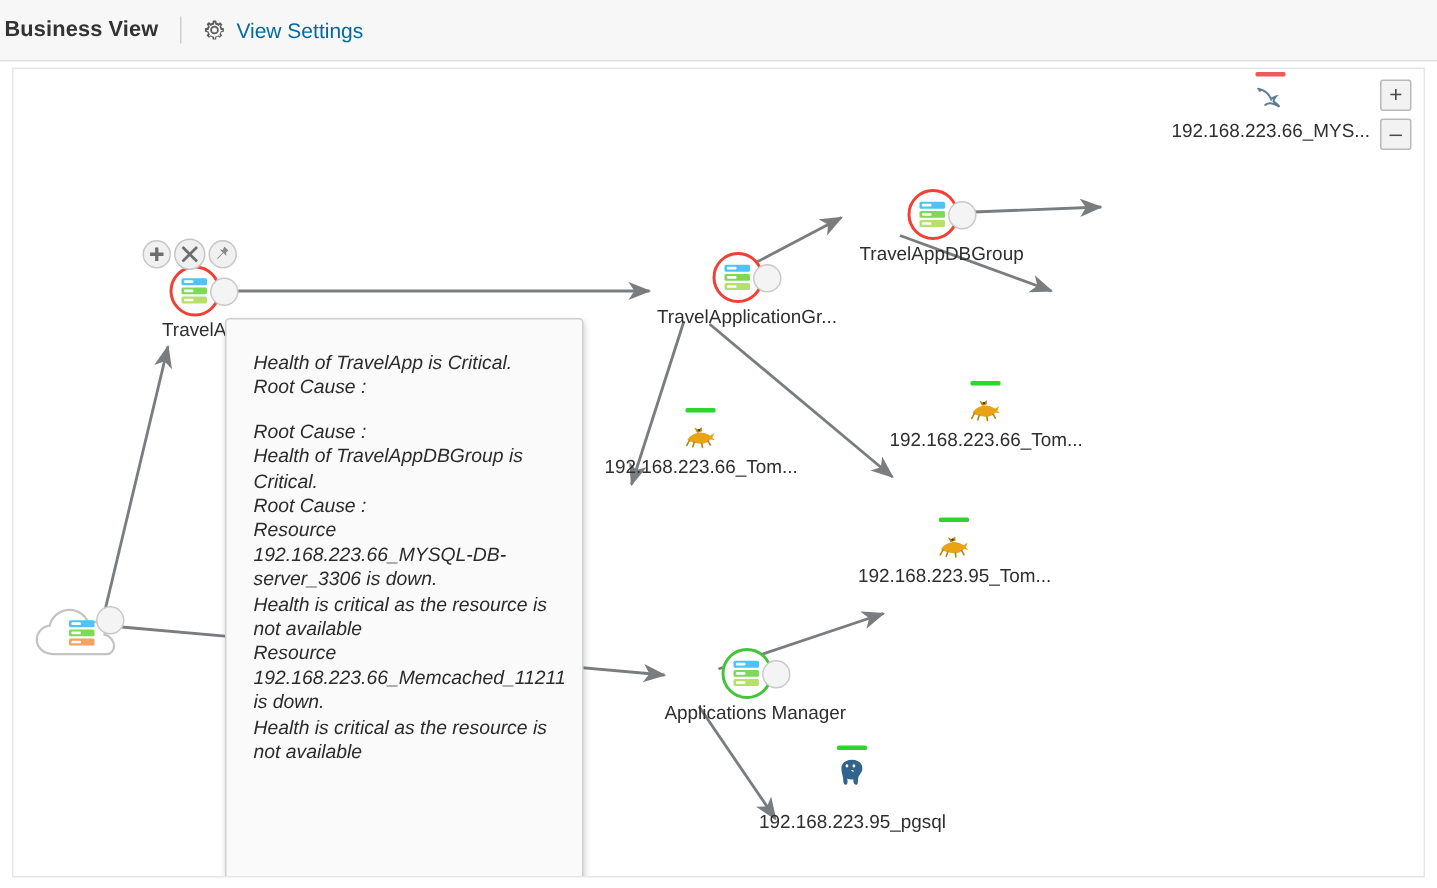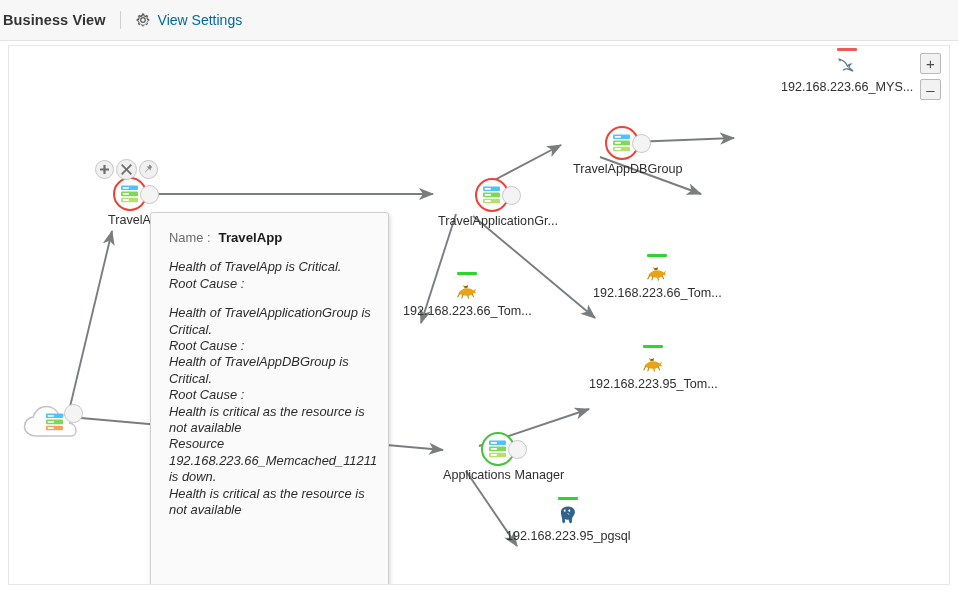--- a/index.html
+++ b/index.html
@@ -248,21 +248,21 @@
             <rect x="2.6" y="2.9" width="6.4" height="1.8" rx=".8" fill="#ffffff"></rect>
             <rect x="2.6" y="9" width="6.4" height="1.8" rx=".8" fill="#ffffff"></rect>
             <rect x="2.6" y="15.1" width="6.4" height="1.8" rx=".8" fill="#ffffff"></rect>
           </svg>
         </div>
         <div class="handle"></div>
       </div>
       <div class="node-label">TravelApp</div>
     </div>
 
-    <div class="node" style="left:429px; top:132px;">
+    <div class="node" style="left:429px; top:122px;">
       <div class="ring-wrap">
         <div class="ring">
           <svg class="stack" viewBox="0 0 20 20">
             <rect x="1" y="1.5" width="17" height="4.6" rx="1" fill="#4fc3f7"></rect>
             <rect x="1" y="7.6" width="17" height="4.6" rx="1" fill="#7dd957"></rect>
             <rect x="1" y="13.7" width="17" height="4.6" rx="1" fill="#b6e06a"></rect>
             <rect x="2.6" y="2.9" width="6.4" height="1.8" rx=".8" fill="#ffffff"></rect>
             <rect x="2.6" y="9" width="6.4" height="1.8" rx=".8" fill="#ffffff"></rect>
             <rect x="2.6" y="15.1" width="6.4" height="1.8" rx=".8" fill="#ffffff"></rect>
           </svg>
@@ -345,66 +345,62 @@
                    C8.4,16.2 5.2,15.3 2.5,13.5 Z" fill="#e8a317"></path>
           <path d="M9.5,8.4 L7.4,4.6 L10.6,6.2 L12.9,4.2 L13.1,7.3 Z" fill="#b8860b"></path>
           <path d="M4,13.9 L2,17.5 M7.5,15.3 L6.4,18.6 M13,16.2 L13.4,19
                    M17.6,14.4 L19.2,17.3" stroke="#b8860b" stroke-width="1.2" stroke-linecap="round"></path>
           <circle cx="10.9" cy="6.4" r=".8" fill="#3b2b10"></circle>
         </svg>
       </div>
       <div class="node-label">192.168.223.66_Tom...</div>
     </div>
 
-    <div class="node" style="left:580px; top:299px;">
+    <div class="node" style="left:563px; top:299px;">
       <div class="mon-wrap">
         <div class="statusbar ok"></div>
         <svg class="mon-icon" viewBox="0 0 24 20">
           <path d="M2.5,13.5 C4,10.8 6.8,8.8 10.2,8.3 C13.6,7.8 16.8,8.8 19,10.6
                    L22,8.5 L20.6,12 L22.5,13.8 L19.2,13.2 C17.6,15.2 14.9,16.4 12,16.3
                    C8.4,16.2 5.2,15.3 2.5,13.5 Z" fill="#e8a317"></path>
           <path d="M9.5,8.4 L7.4,4.6 L10.6,6.2 L12.9,4.2 L13.1,7.3 Z" fill="#b8860b"></path>
           <path d="M4,13.9 L2,17.5 M7.5,15.3 L6.4,18.6 M13,16.2 L13.4,19
                    M17.6,14.4 L19.2,17.3" stroke="#b8860b" stroke-width="1.2" stroke-linecap="round"></path>
           <circle cx="10.9" cy="6.4" r=".8" fill="#3b2b10"></circle>
         </svg>
       </div>
       <div class="node-label">192.168.223.95_Tom...</div>
     </div>
 
-    <div class="node" style="left:497px; top:451px;">
+    <div class="node" style="left:497px; top:451px;gap:12px;">
       <div class="mon-wrap">
         <div class="statusbar ok"></div>
         <svg class="mon-icon" viewBox="0 0 22 22">
           <path d="M11,1.6 C6.4,1.6 3.2,4 3.2,7.8 C3.2,10.4 4,12.4 4.4,14.6
                    C4.7,16.4 4.4,18.2 5.3,19.4 C6.1,20.4 7.2,19.9 7.6,18.8
                    C7.9,17.9 7.7,16.6 7.5,15.4 C8.6,16.1 10.3,16.3 11.8,15.9
                    C12,17.2 12.1,18.6 12.8,19.5 C13.6,20.5 14.9,20.1 15.2,18.9
                    C15.5,17.6 15.2,16.1 15.6,14.6 C16.2,12.4 18.6,11 18.6,8
                    C18.6,4.2 15.6,1.6 11,1.6 Z" fill="#31648c"></path>
           <path d="M8.3,6.1 a1,1.2 0 100,.1 M13.4,6.1 a1,1.2 0 100,.1" fill="#ffffff"></path>
           <path d="M10.6,9.4 C11.4,9.4 12,9.9 12,10.5" stroke="#ffffff" stroke-width=".9" fill="none"></path>
         </svg>
       </div>
       <div class="node-label">192.168.223.95_pgsql</div>
     </div>
 
     <div id="tooltip">
-      <div class="tt-row">
-        <span class="tt-key">Name :</span>
-        <span class="tt-val">TravelApp</span>
-      </div>
       <div class="tt-body">
         <div class="tt-p">Health of TravelApp  is Critical.</div>
         <div class="tt-p">Root Cause :</div>
         <div class="tt-gap"></div>
-        <div class="tt-p">Health of TravelApplicationGroup is Critical.</div>
         <div class="tt-p">Root Cause :</div>
         <div class="tt-p">Health of TravelAppDBGroup is Critical.</div>
         <div class="tt-p">Root Cause :</div>
+        <div class="tt-p">Resource 192.168.223.66_MYSQL-DB-server_3306 is down.</div>
         <div class="tt-p">Health is critical as the resource is not available</div>
         <div class="tt-p">Resource 192.168.223.66_Memcached_11211 is down.</div>
         <div class="tt-p">Health is critical as the resource is not available</div>
       </div>
     </div>
 
   </div>
 </div>
 
 </body></html>

